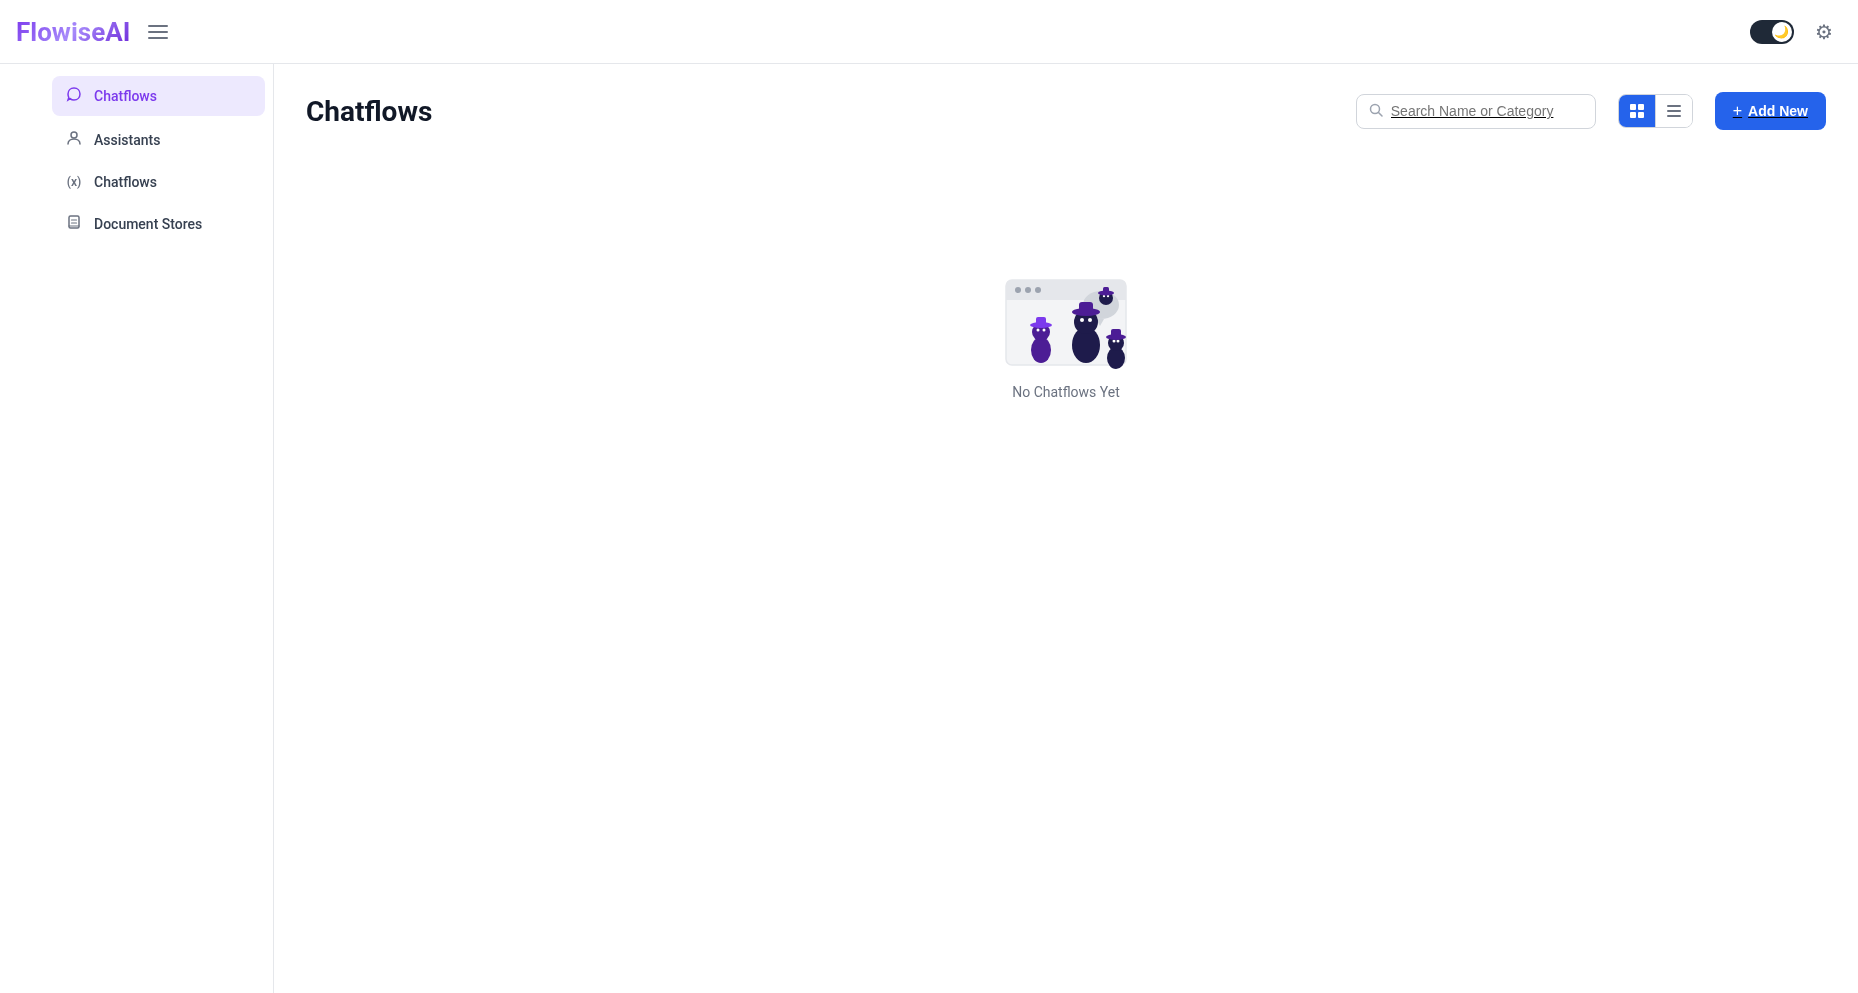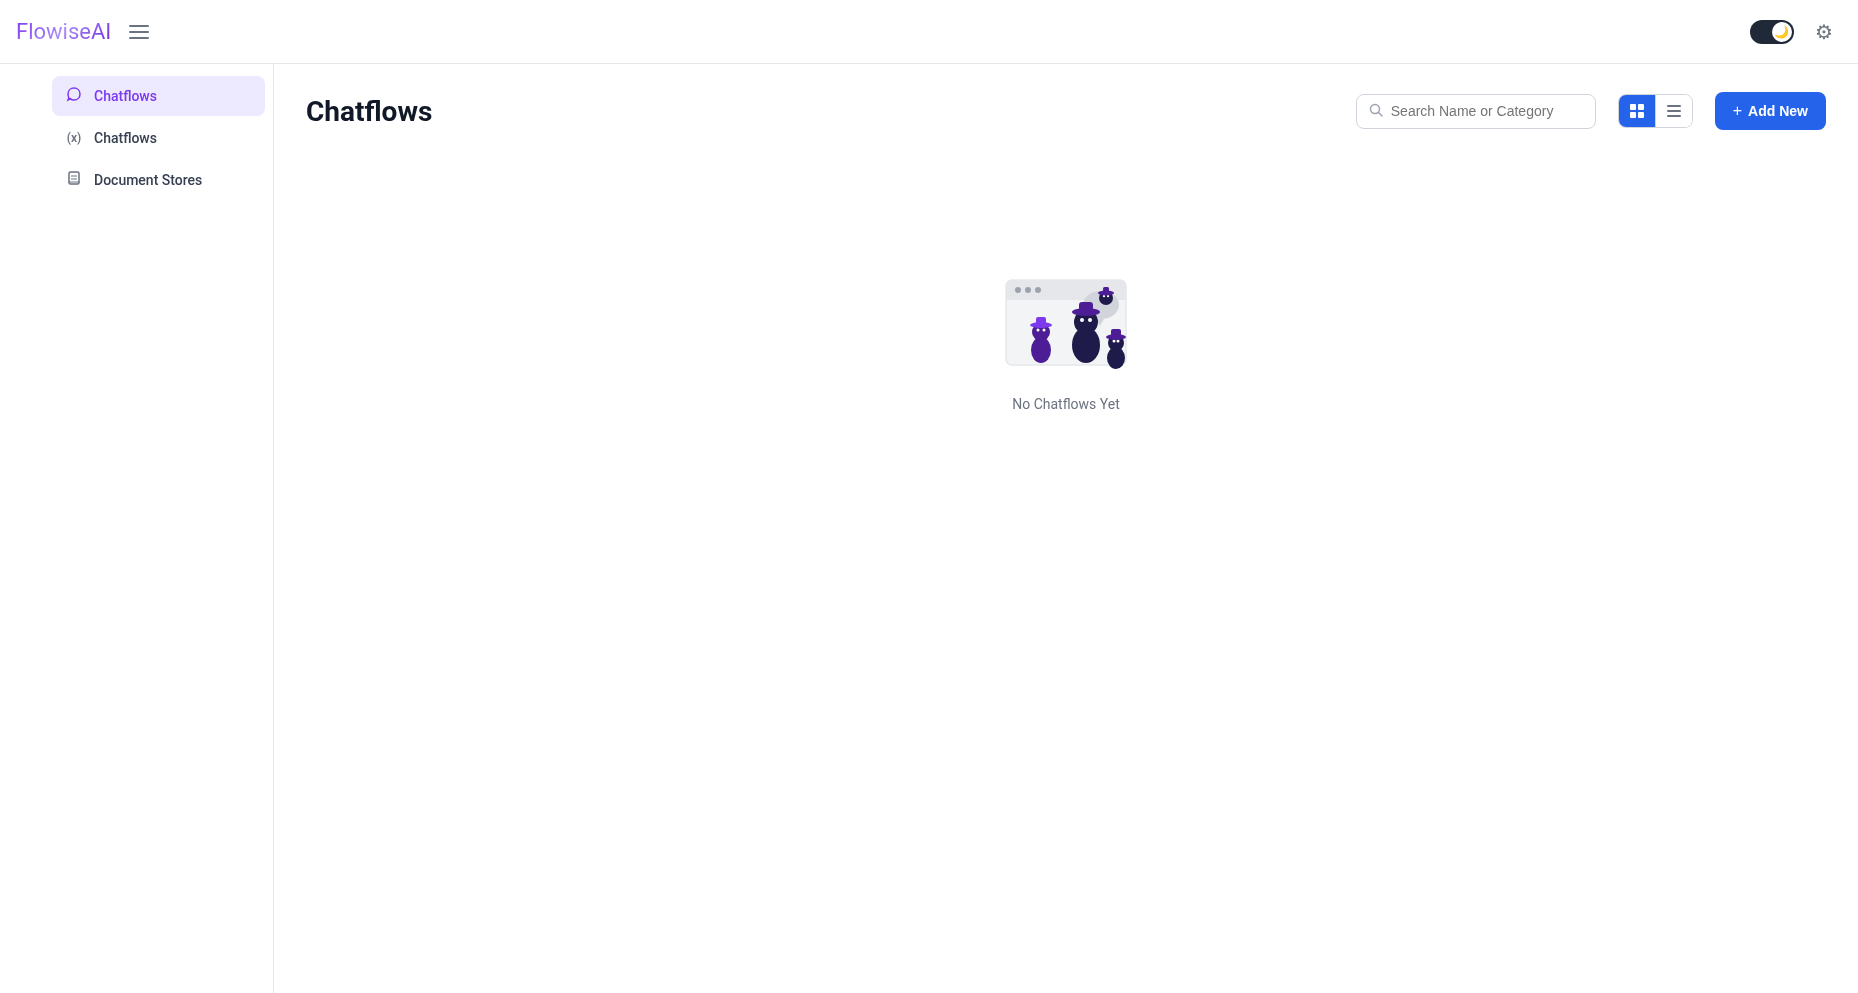--- a/index.html
+++ b/index.html
@@ -11,22 +11,22 @@
       border-bottom: 1px solid #e5e7eb;
       display: flex;
       align-items: center;
       justify-content: space-between;
       padding: 0 16px;
       background: #fff;
       flex-shrink: 0;
     }
     .header-left { display: flex; align-items: center; gap: 12px; }
     .logo-text {
-      font-size: 22px;
-      font-weight: 400;
+      font-size: 26px;
+      font-weight: 700;
       background: linear-gradient(135deg, #7c3aed, #a78bfa, #6d28d9);
       -webkit-background-clip: text;
       -webkit-text-fill-color: transparent;
     }
     .menu-btn {
       background: none;
       border: none;
       cursor: pointer;
       padding: 6px;
       border-radius: 6px;
@@ -118,21 +118,21 @@
       display: flex;
       align-items: center;
       justify-content: space-between;
       margin-bottom: 32px;
     }
     .page-title {
       font-size: 28px;
       font-weight: 700;
       color: #111827;
     }
-    .main-header-right { display: flex; align-items: center; gap: 22px; }
+    .main-header-right { display: flex; align-items: center; gap: 22px; text-decoration: underline; }
     .search-box {
       display: flex;
       align-items: center;
       border: 1px solid #d1d5db;
       border-radius: 8px;
       padding: 8px 12px;
       gap: 8px;
       width: 240px;
       background: #fff;
     }
@@ -172,21 +172,21 @@
       cursor: pointer;
     }
 
     
     .empty-state {
       display: flex;
       flex-direction: column;
       align-items: center;
       justify-content: center;
       margin-top: 120px;
-      gap: 16px;
+      gap: 4px;
     }
     .empty-text {
       font-size: 14px;
       color: #6b7280;
     }
 
     
     .illustration-container {
       width: 160px;
       height: 130px;
@@ -224,20 +224,29 @@
       <span class="sidebar-icon">
         <svg width="16" height="16" viewBox="0 0 16 16" fill="none" xmlns="http://www.w3.org/2000/svg">
           <path d="M2 8 C2 4.5 4.5 2 8 2 C11.5 2 14 4.5 14 8 C14 11.5 11.5 14 8 14 C6.5 14 5.2 13.5 4.2 12.6 L2 14 L2.8 11.5 C2.3 10.5 2 9.3 2 8Z" stroke="#7c3aed" stroke-width="1.5" fill="none"></path>
         </svg>
       </span>
       <span>Chatflows</span>
     </div>
 
 
 
+    <div class="sidebar-item">
+      <span class="sidebar-icon">
+        <svg width="16" height="16" viewBox="0 0 16 16" fill="none" xmlns="http://www.w3.org/2000/svg">
+          <circle cx="8" cy="5" r="3" stroke="#6b7280" stroke-width="1.5" fill="none"></circle>
+          <path d="M2 14 C2 11 4.5 9 8 9 C11.5 9 14 11 14 14" stroke="#6b7280" stroke-width="1.5" fill="none" stroke-linecap="round"></path>
+        </svg>
+      </span>
+      <span>Assistants</span>
+    </div>
 
 
     <div class="sidebar-item">
       <span class="sidebar-icon" style="font-size:12px; font-weight:600; color:#6b7280;">(x)</span>
       <span>Chatflows</span>
     </div>
 
 
     <div class="sidebar-item">
       <span class="sidebar-icon">

